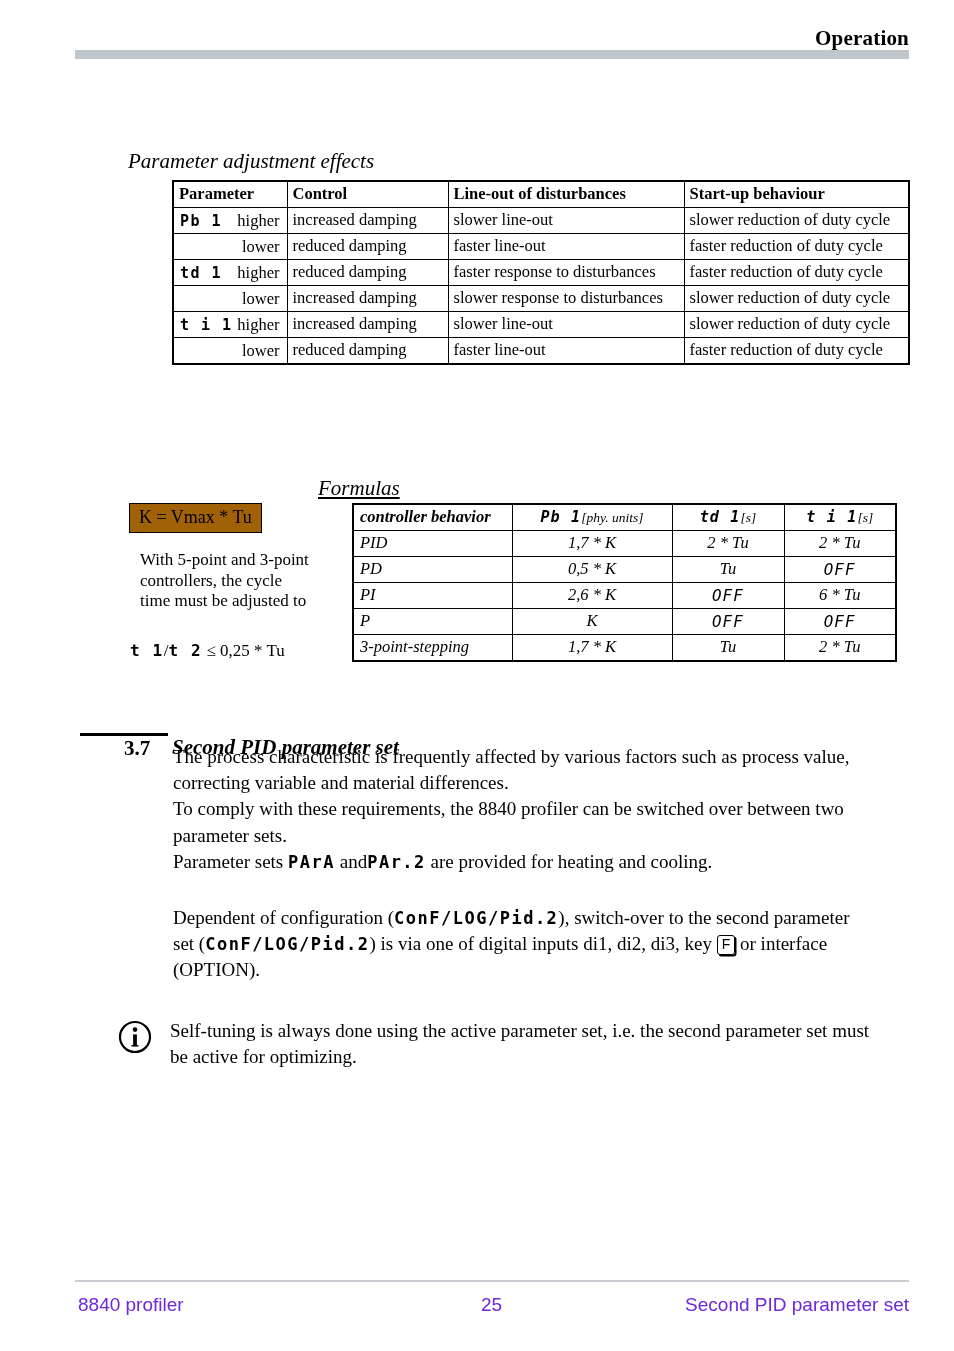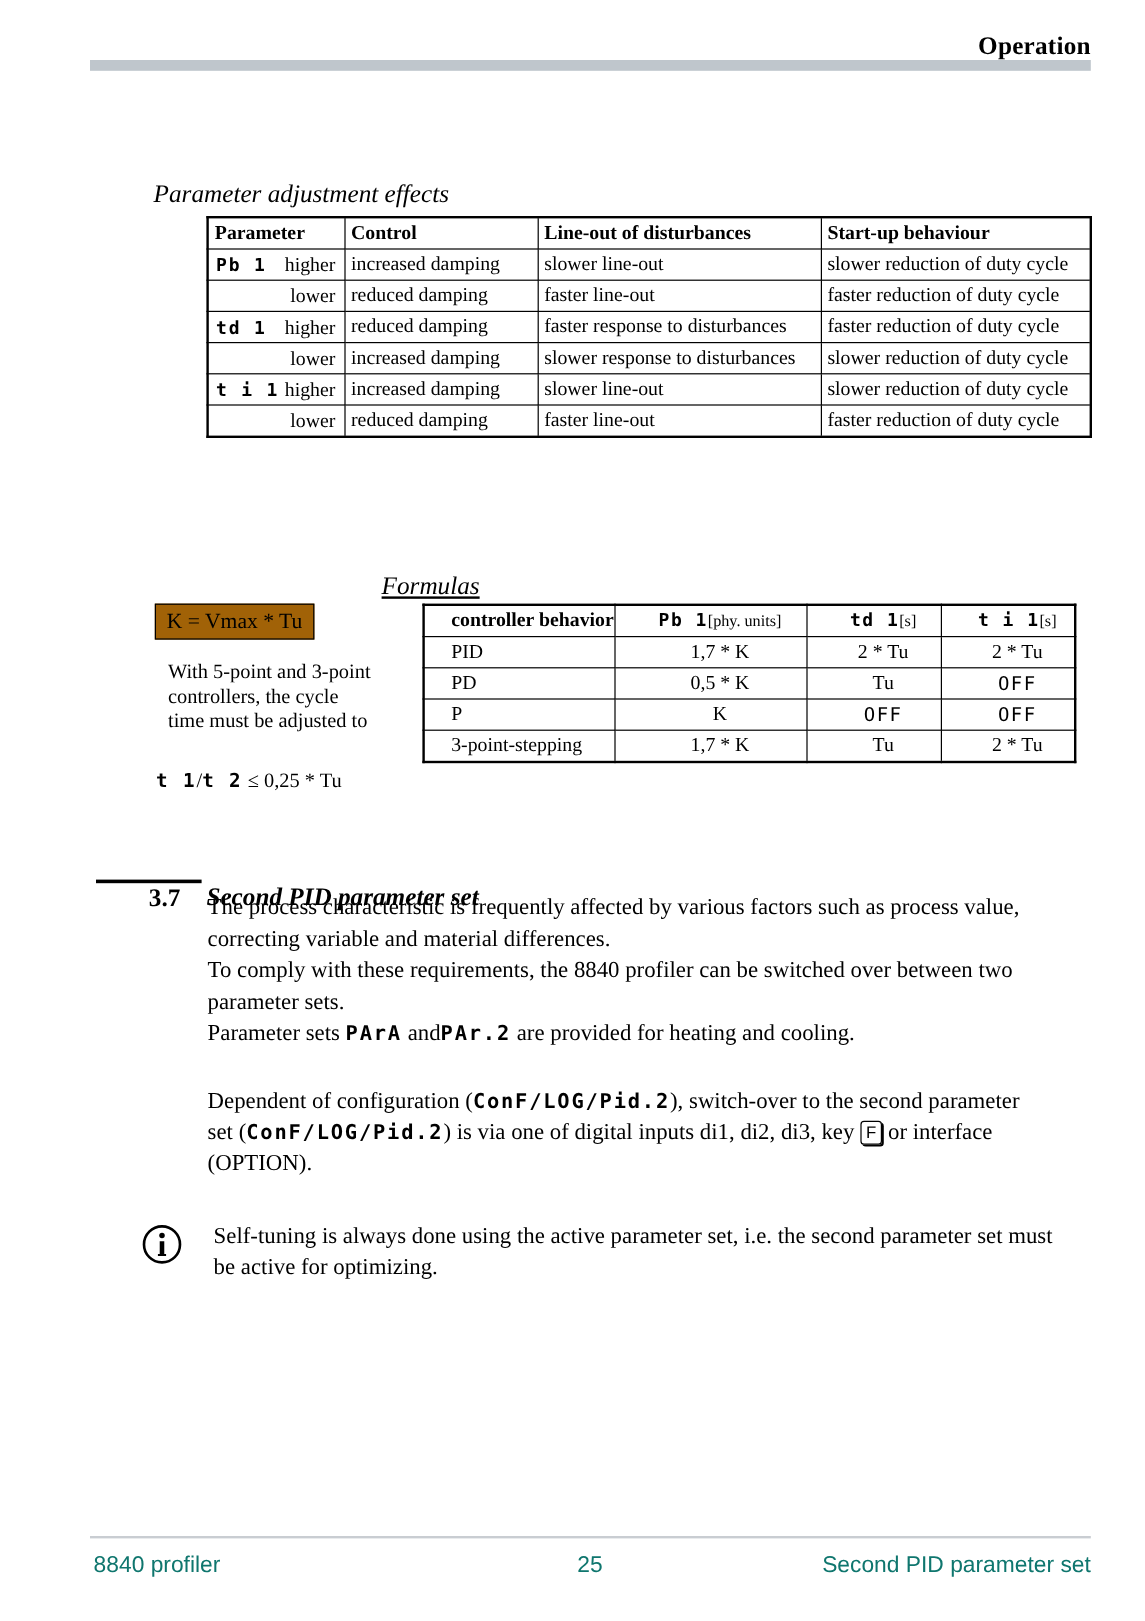--- a/index.html
+++ b/index.html
@@ -121,21 +121,22 @@
     text-decoration: underline;
   }
   #formulas-table {
     position: absolute;
     left: 308px;
     top: 503px;
     width: 543px;
     font-size: 16.5px;
   }
   #formulas-table td, #formulas-table th {
-    padding: 2px 6px 3px 22px;
+    padding: 2px 6px 3px 6px;
+    font-style: italic;
   }
   #formulas-table td.num, #formulas-table th.num {
     text-align: center;
   }
   #formulas-table th.num .seg {
     font-size: 15px;
   }
   .unit {
     font-size: 13.5px;
     font-weight: normal;
@@ -232,21 +233,20 @@
 
   
   #info-note {
     position: absolute;
     left: 118px;
     top: 1018px;
     width: 760px;
     display: flex;
     gap: 18px;
     align-items: flex-start;
-    justify-content: space-between;
   }
   .info-icon {
     width: 34px;
     height: 34px;
     flex: none;
     margin-top: 2px;
   }
   #info-note .note-text {
     font-size: 19px;
     line-height: 1.38;
@@ -261,21 +261,21 @@
     top: 1280px;
     width: 834px;
     height: 2px;
     background: #c9cdd2;
   }
   .footer {
     position: absolute;
     top: 1294px;
     font-family: "Liberation Sans", sans-serif;
     font-size: 19px;
-    color: #0f766e;
+    color: #6d28d9;
   }
   #footer-left  { left: 78px; }
   #footer-page  { left: 481px; }
   #footer-right { right: 45px; }
 </style>
 </head>
 <body>
 
 <div class="page-header">
   <div class="header-title">Operation</div>
@@ -408,20 +408,26 @@
       <td class="num">2 * Tu</td>
       <td class="num">2 * Tu</td>
     </tr>
     <tr>
       <td>PD</td>
       <td class="num">0,5 * K</td>
       <td class="num">Tu</td>
       <td class="num seg">OFF</td>
     </tr>
     <tr>
+      <td>PI</td>
+      <td class="num">2,6 * K</td>
+      <td class="num seg">OFF</td>
+      <td class="num">6 * Tu</td>
+    </tr>
+    <tr>
       <td>P</td>
       <td class="num">K</td>
       <td class="num seg">OFF</td>
       <td class="num seg">OFF</td>
     </tr>
     <tr>
       <td>3-point-stepping</td>
       <td class="num">1,7 * K</td>
       <td class="num">Tu</td>
       <td class="num">2 * Tu</td>

